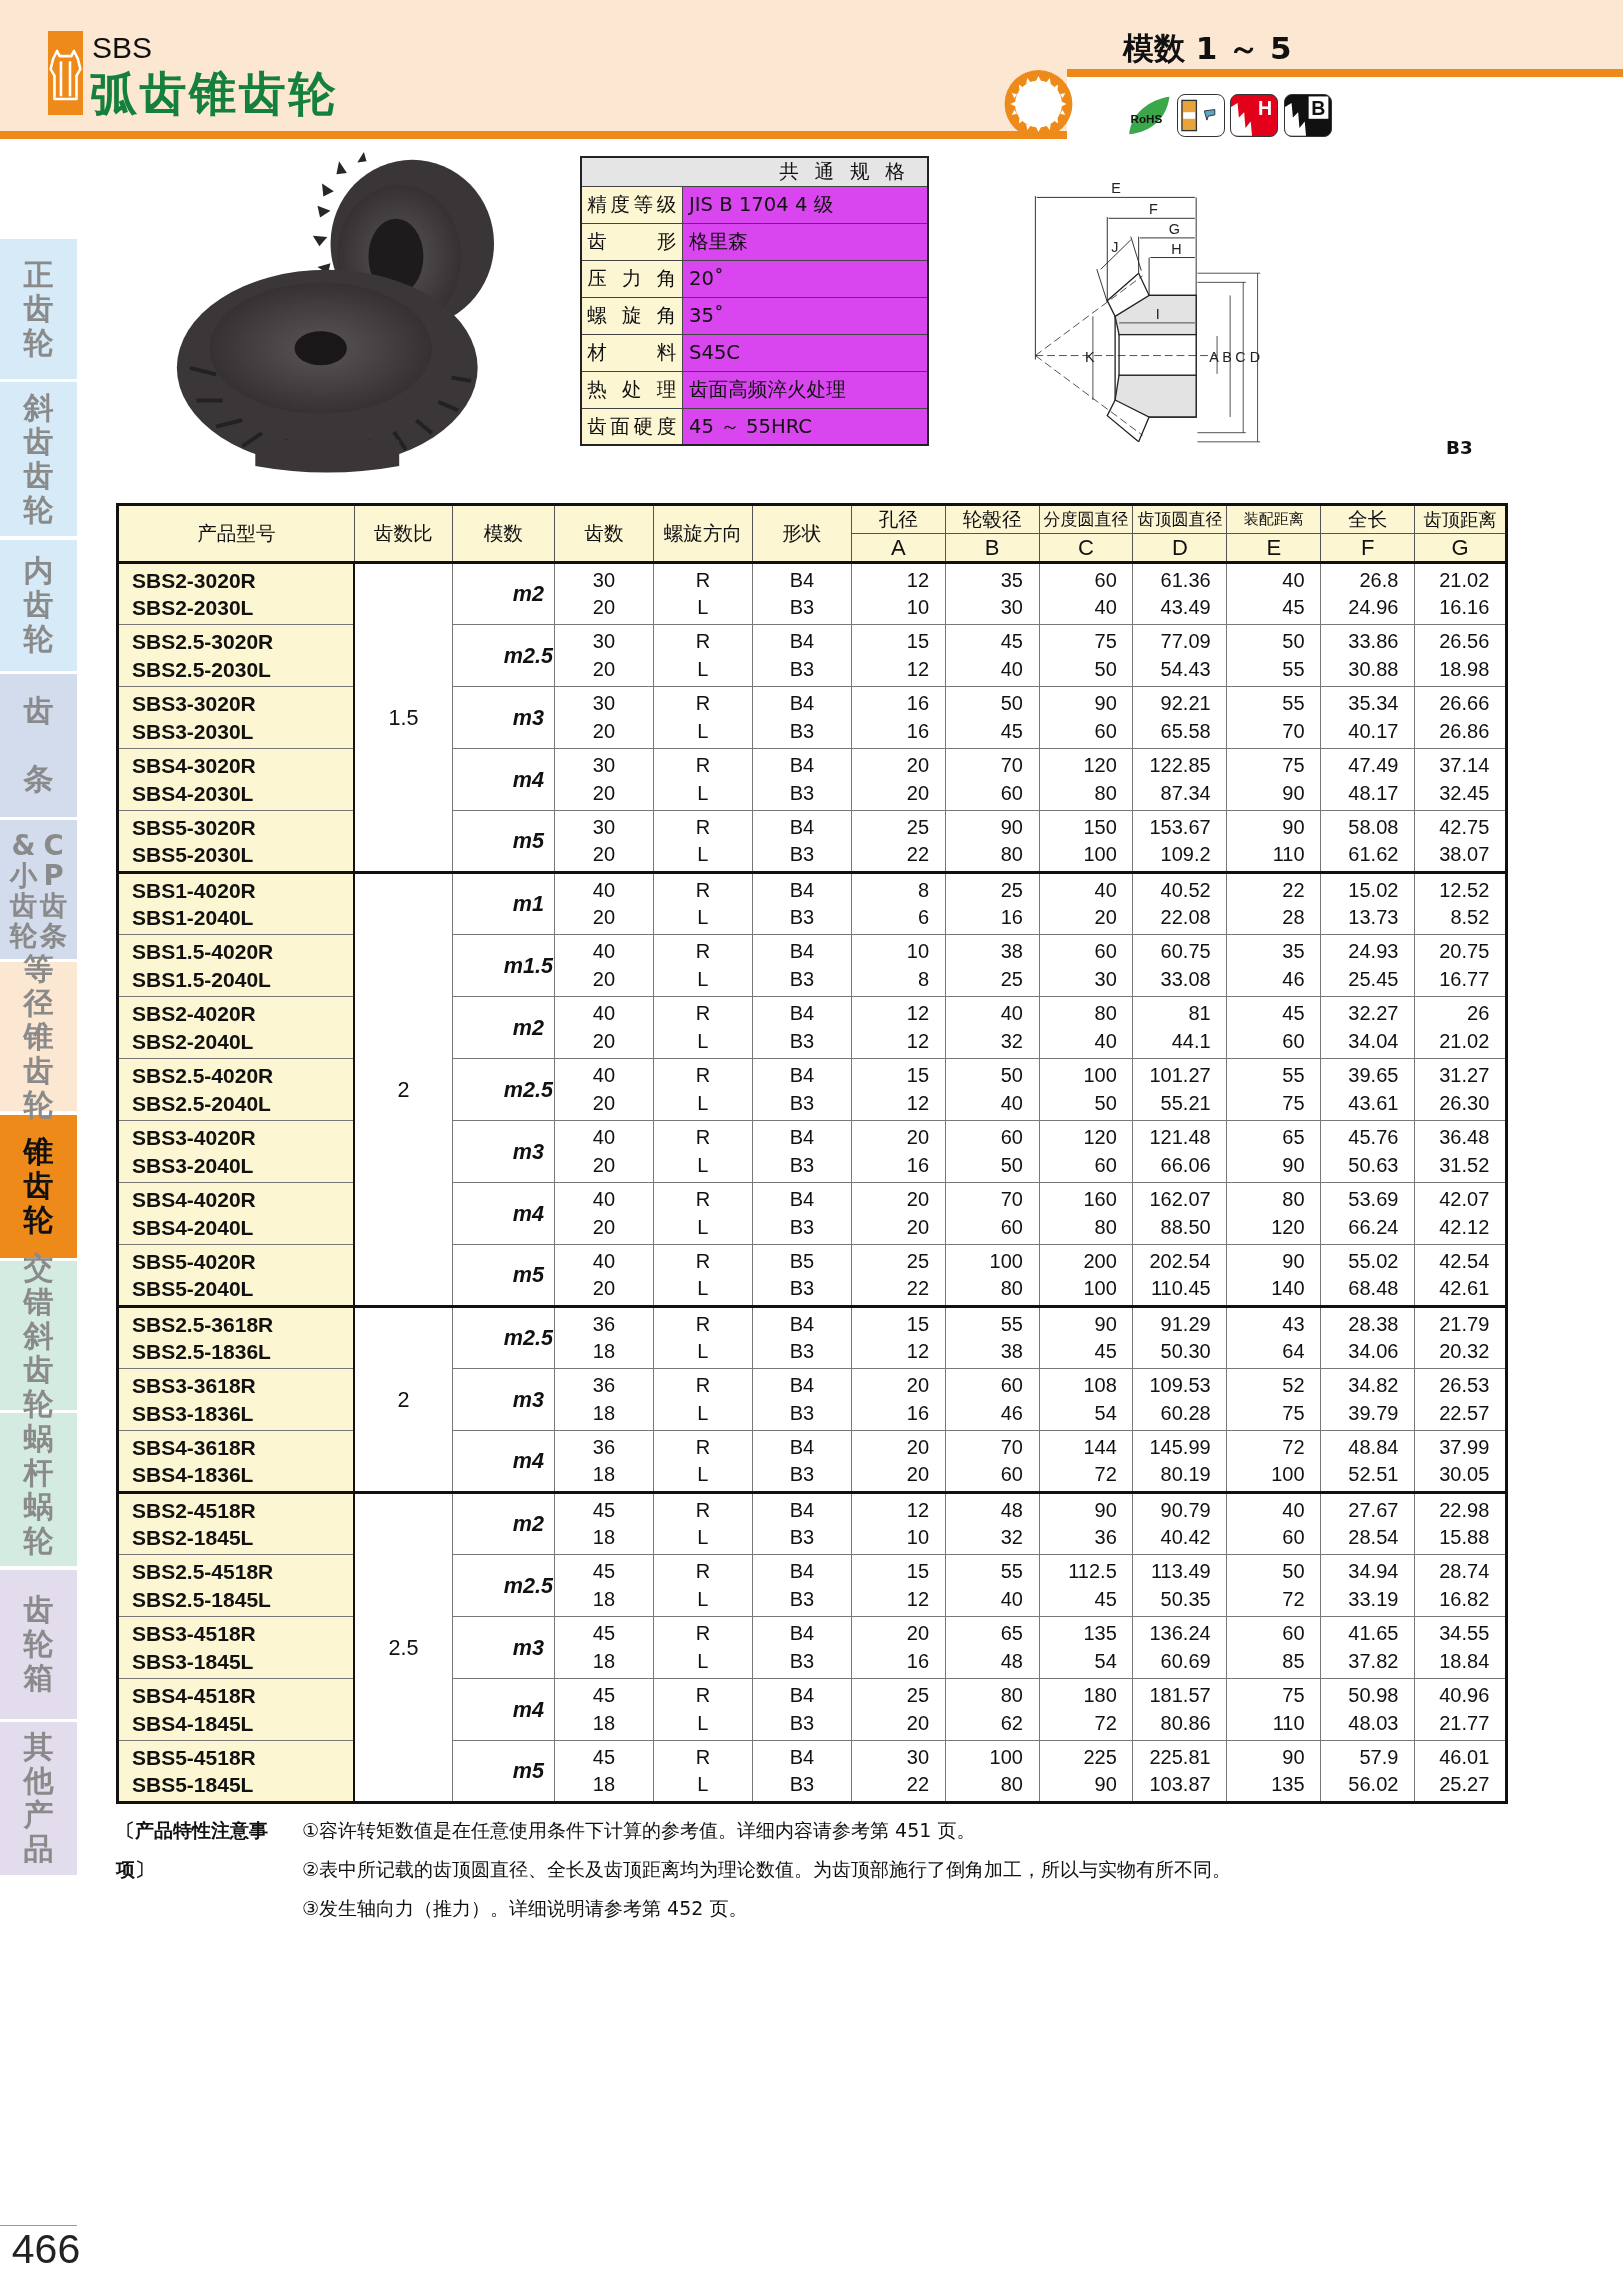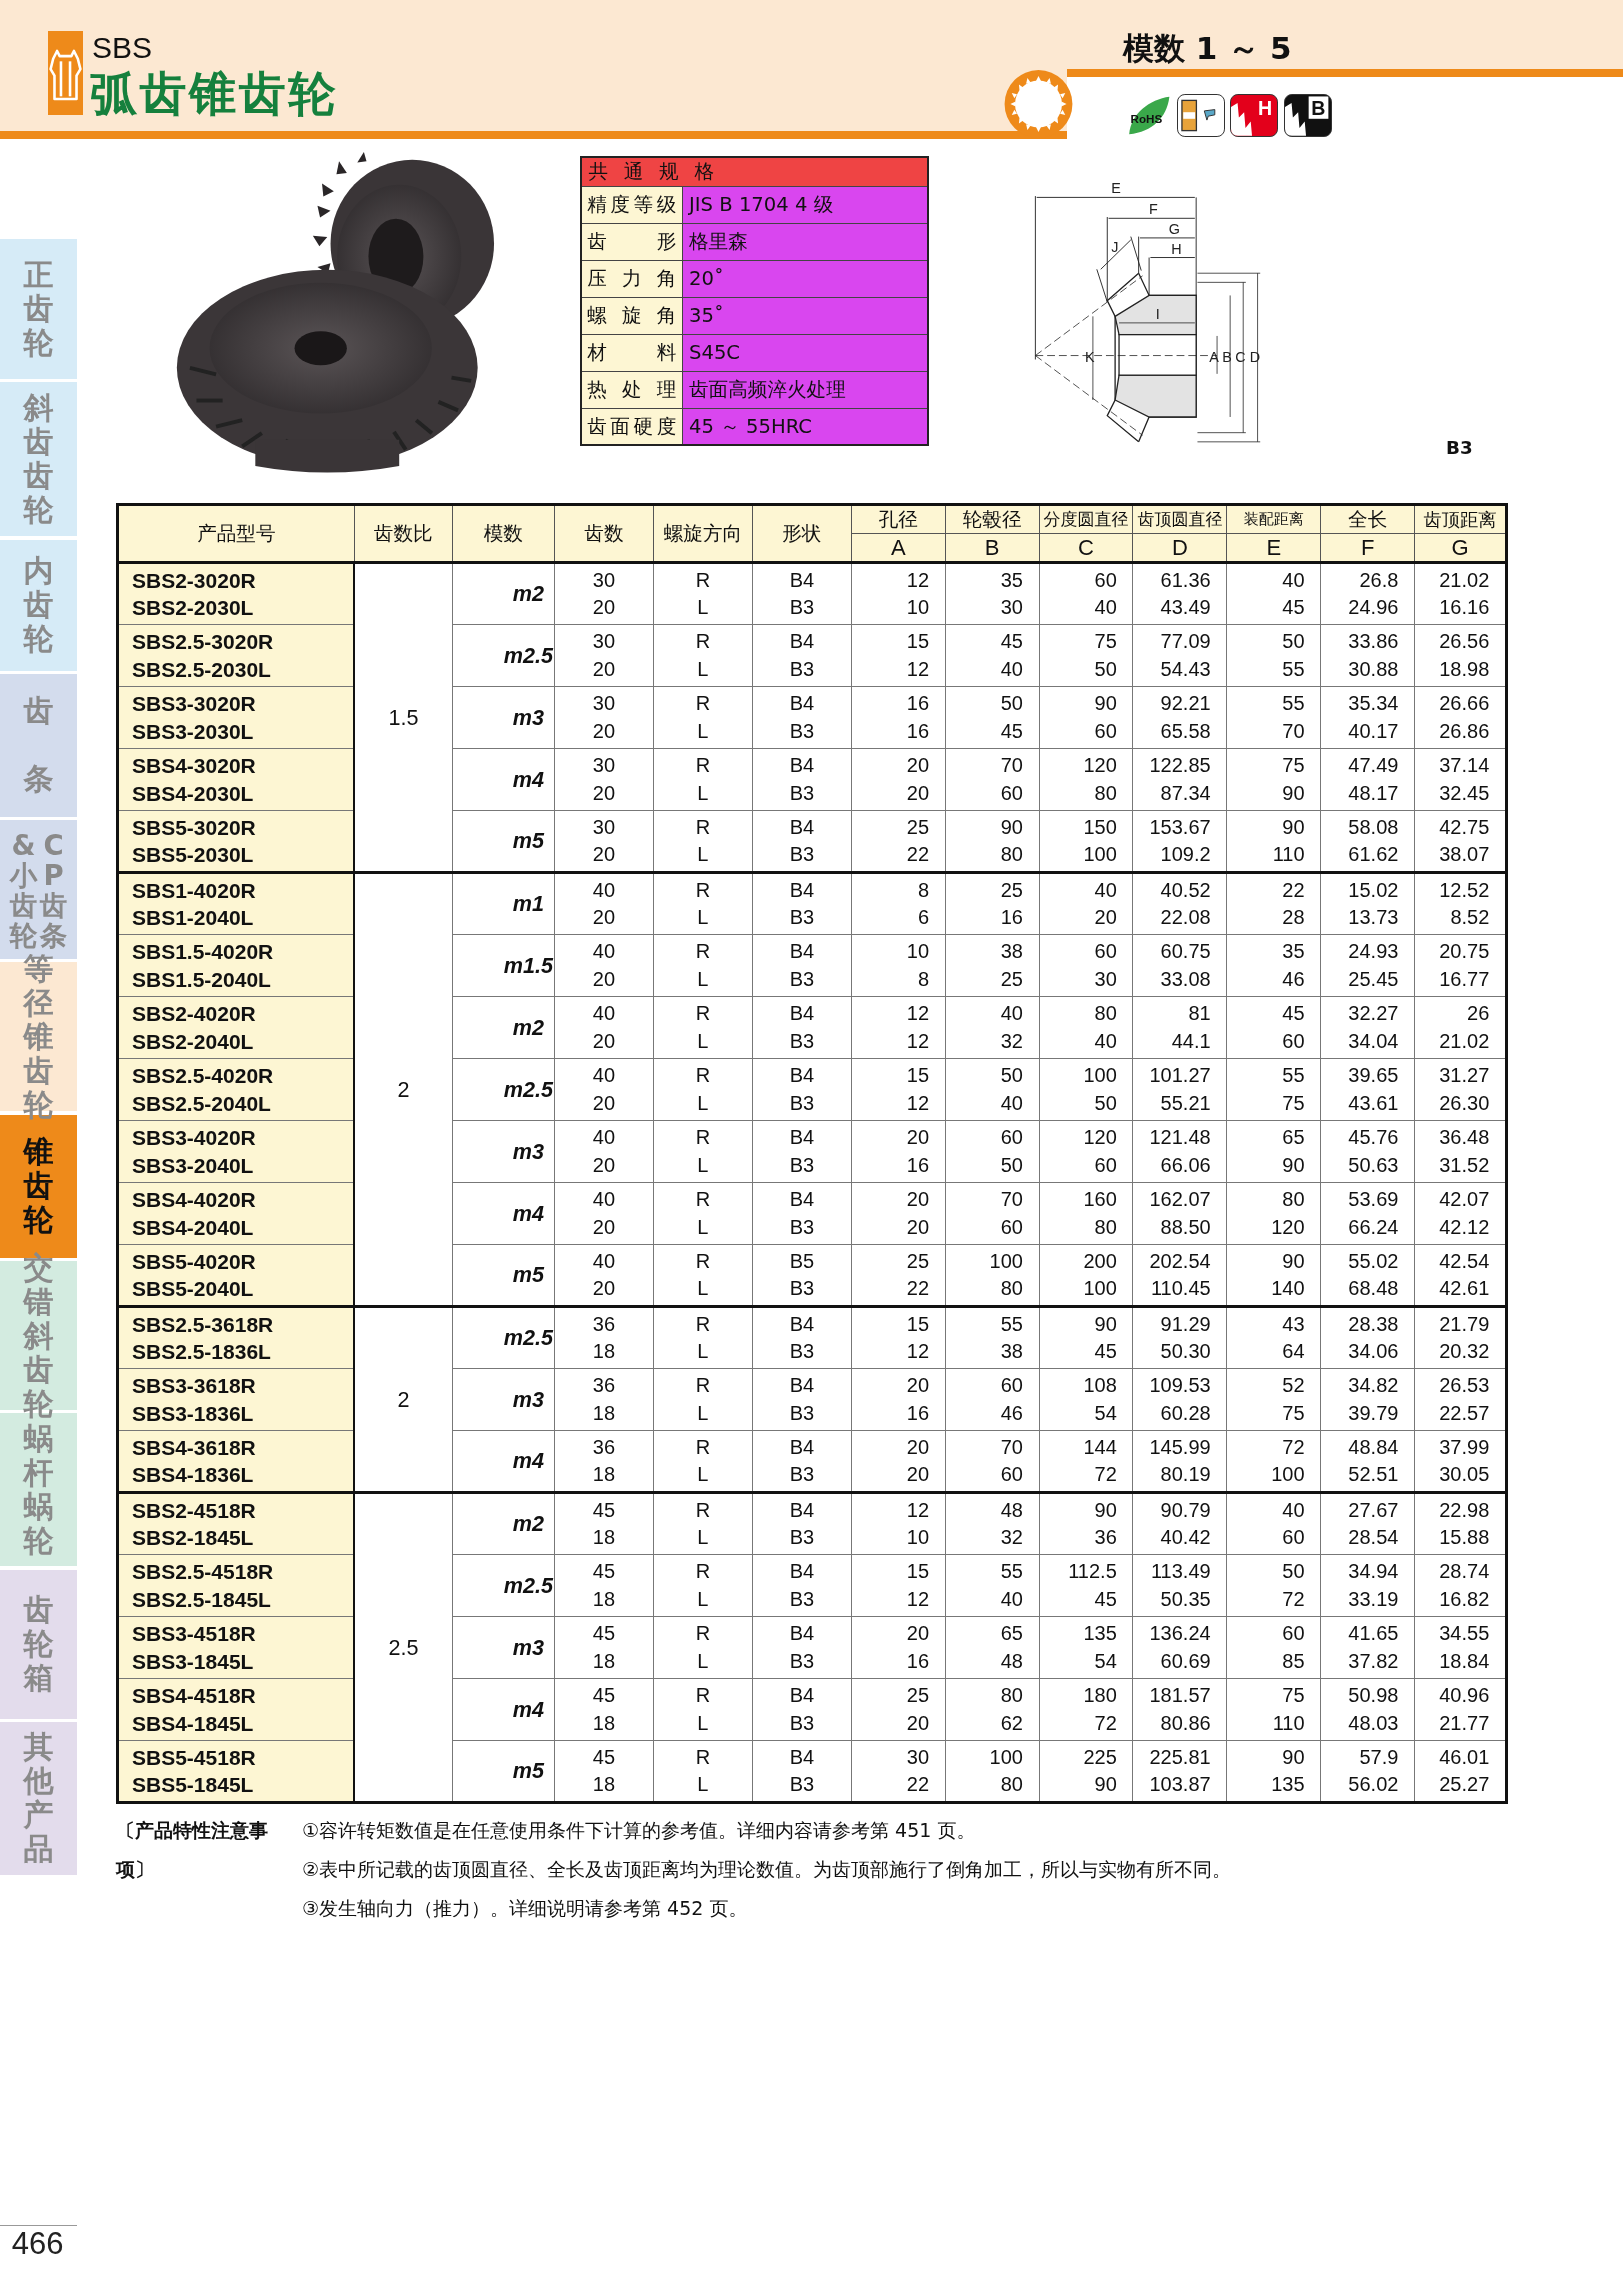--- a/index.html
+++ b/index.html
@@ -32,21 +32,21 @@
   .side-tab .vt { writing-mode: horizontal-tb; white-space: pre-line; }
   .side-tab .two-col { display: flex; gap: 2.6px; }
   .side-tab .two-col span { display: block; white-space: pre-line; font-size: 27.5px; line-height: 30px; }
 
   
   .photo { position: absolute; left: 170px; top: 152px; width: 393px; height: 327px; }
 
   
   .spec { position: absolute; left: 580px; top: 156px; width: 349px; border-collapse: collapse; border: 2.6px solid #222; font-family: "DejaVu Sans", sans-serif; font-size: 19.6px; }
   .spec td, .spec th { border: 1.3px solid #444; height: 37px; padding: 0 6.5px; }
-  .spec th { background: #ef4444; font-weight: normal; letter-spacing: 15.7px; text-align: left; height: 29px; }
+  .spec th { background: #e5e5e5; font-weight: normal; letter-spacing: 15.7px; text-align: right; height: 29px; }
   .spec td.k { background: #fdf6d3; width: 101px; text-align: justify; text-align-last: justify; padding: 0 5.2px; }
   .spec td.v { background: #d946ef; text-align: left; }
 
   
   .diagram { position: absolute; left: 1021px; top: 171px; width: 366px; height: 275px; }
   .diag-label { position: absolute; left: 1446px; top: 437px; font-family: "DejaVu Sans", sans-serif; font-weight: bold; font-size: 18.3px; }
 
   
   .tbl { position: absolute; left: 116px; top: 503px; width: 1392px; border-collapse: collapse; font-family: "Liberation Sans", sans-serif; font-size: 20px; border: 3.3px solid #111; padding-left: 28px; }
   .tbl th { background: #fdf6d3; font-weight: normal; font-family: "DejaVu Sans", sans-serif; font-size: 19.6px; border: 1.3px solid #555; text-align: center; }
@@ -62,21 +62,21 @@
   .tbl tr.grp-end td { border-bottom: 3.3px solid #111; }
   .tbl .ln { display: block; }
 
   
   .notes { position: absolute; left: 116px; top: 1811px; width: 1392px; font-family: "DejaVu Sans", sans-serif; font-size: 19px; line-height: 39px; display: flex; }
   .notes-title { width: 186px; font-weight: bold; }
   .notes-list div { white-space: nowrap; }
 
   
   .footer-line { position: absolute; left: 0; top: 2225px; width: 77px; height: 1.3px; background: #999; }
-  .page-no { position: absolute; left: 11.8px; top: 2226px; font-family: "Liberation Sans", sans-serif; font-size: 31px; color: #222; }
+  .page-no { position: absolute; left: 11.8px; top: 2226px; font-family: "Liberation Sans", sans-serif; font-size: 41px; color: #222; }
 </style>
 </head>
 <body>
 
 <div class="hdr-bg"></div>
 <div class="hdr-white"></div>
 <div class="hdr-bar-left"></div>
 <div class="hdr-bar-right"></div>
 
 <div class="logo-box">

